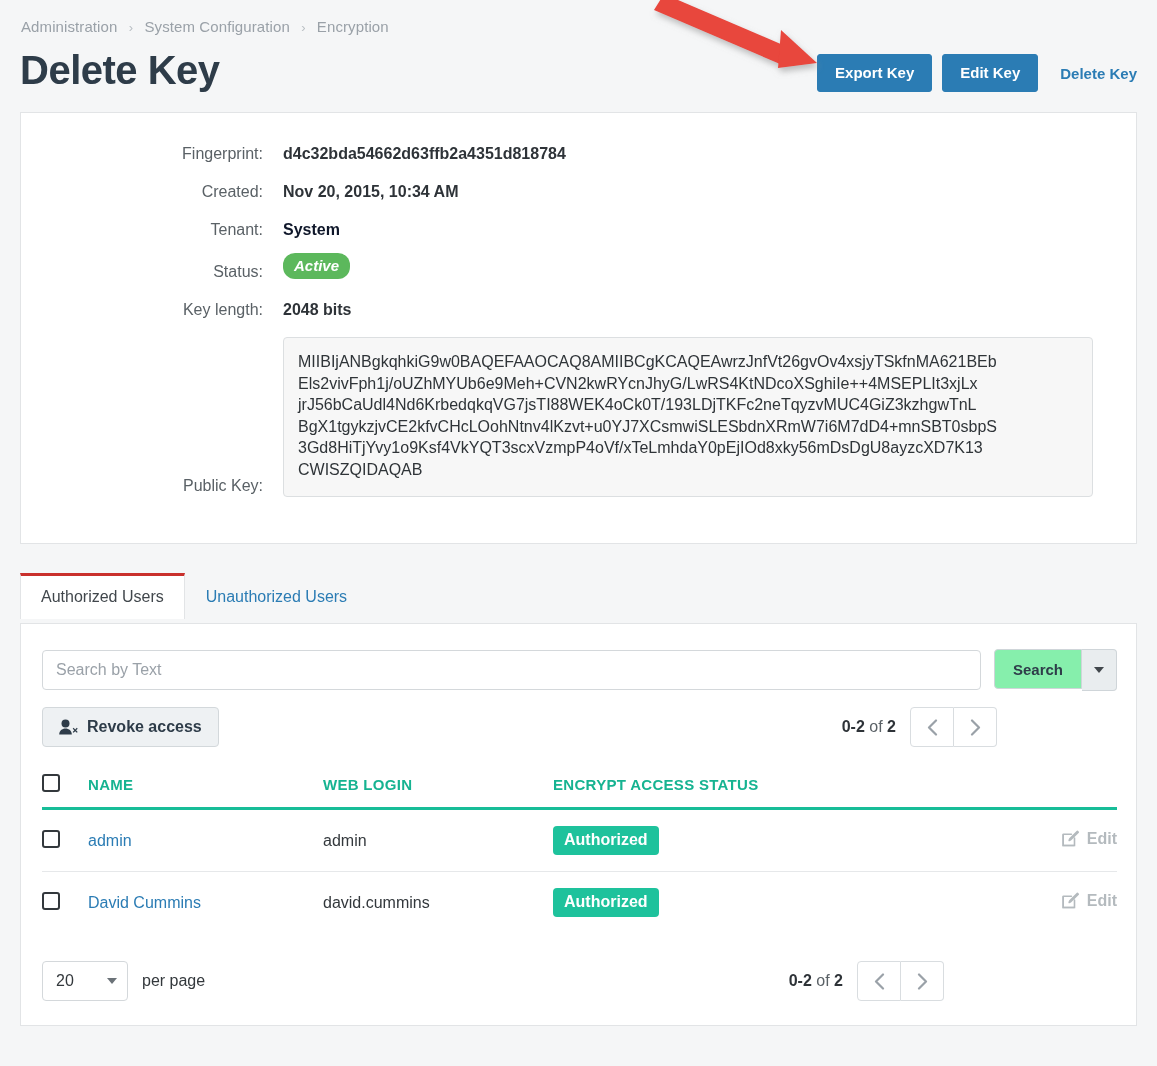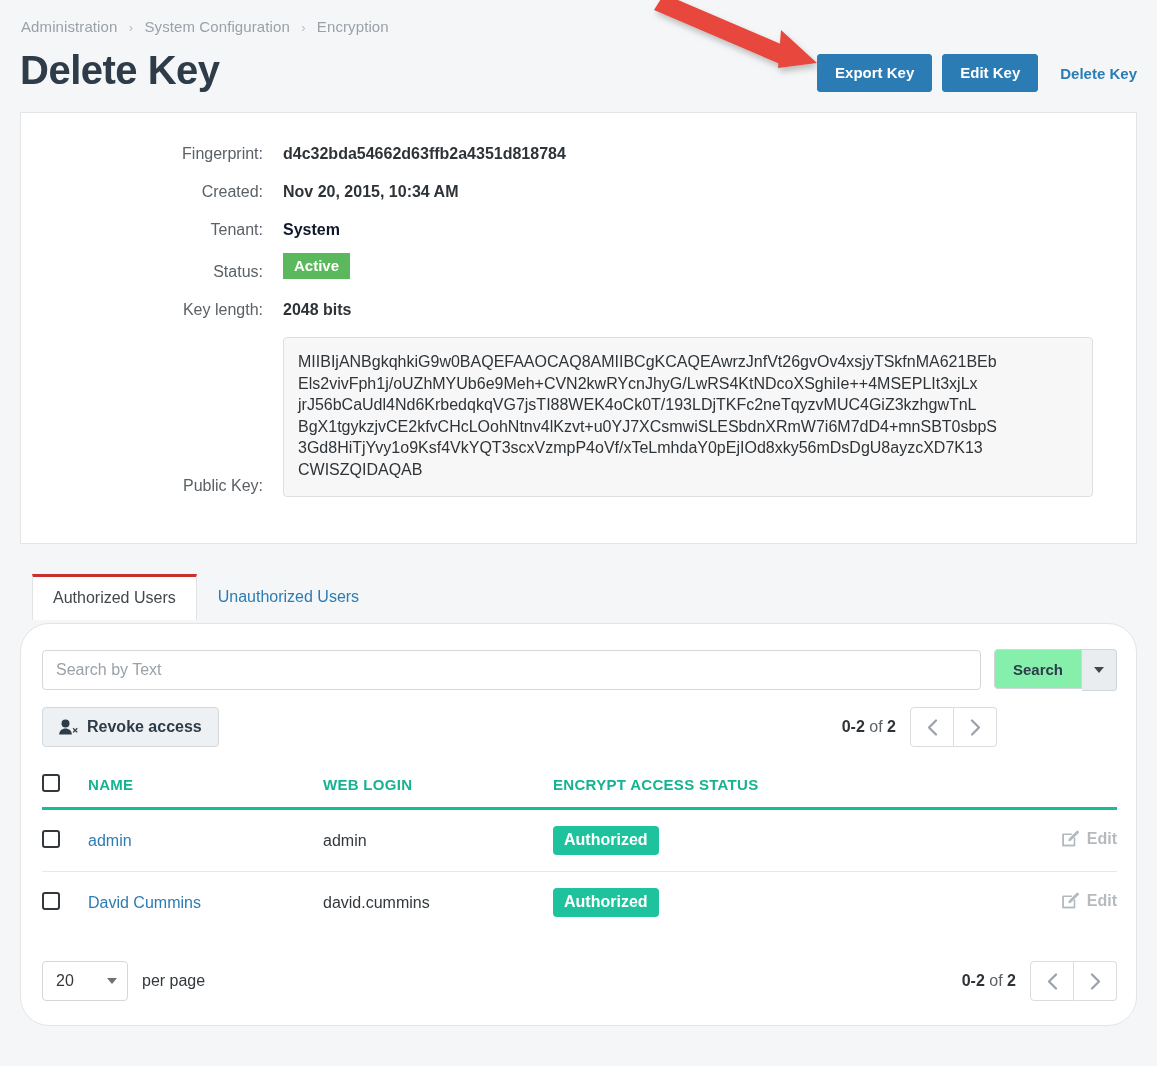--- a/index.html
+++ b/index.html
@@ -115,25 +115,26 @@
     color: #0f172a;
     text-decoration: none;
     cursor: pointer;
   }
   .badge-green {
     display: inline-block;
     background: #5cb85c;
     color: #fff;
     font-size: 15px;
     font-weight: bold;
-    border-radius: 0;
+    border-radius: 12px;
     padding: 5px 11px 6px;
     line-height: 1;
     position: relative;
     top: -4px;
+    font-style: italic;
   }
   .pubkey-row .detail-label { padding-top: 12px; }
   .pubkey-box {
     width: 810px;
     min-height: 160px;
     background: #f7f7f7;
     border: 1px solid #dcdfe1;
     border-radius: 4px;
     padding: 13px 14px;
     box-sizing: border-box;
@@ -141,24 +142,24 @@
     font-size: 16px;
     line-height: 21.5px;
     color: #2f3438;
     white-space: pre;
     overflow: hidden;
   }
 
   
   .tabs {
     position: absolute;
-    left: 32px;
+    left: 20px;
     top: 573px;
     display: flex;
-    align-items: center;
+    align-items: flex-start;
     font-size: 16px;
   }
   .tab {
     padding: 13px 20px 12px;
     border: 1px solid transparent;
     border-bottom: none;
     color: #2b7cb4;
     cursor: pointer;
     background: transparent;
     line-height: 20px;
@@ -174,21 +175,20 @@
     z-index: 3;
   }
 
   
   .users-card {
     left: 20px;
     top: 623px;
     width: 1117px;
     height: 403px;
     z-index: 1;
-    border-radius: 29px;
   }
 
   .search-row {
     position: absolute;
     left: 21px;
     top: 25px;
     display: flex;
     align-items: center;
     width: 1075px;
   }
@@ -358,21 +358,21 @@
     box-sizing: border-box;
     cursor: pointer;
     display: inline-block;
   }
 
   
   .table-footer {
     position: absolute;
     left: 21px;
     top: 337px;
-    width: 1075px;
+    width: 902px;
     display: flex;
     align-items: center;
     justify-content: space-between;
   }
   .perpage-wrap { display: flex; align-items: center; }
   .perpage-select {
     width: 86px;
     height: 40px;
     border: 1px solid #d4d8db;
     border-radius: 4px;

